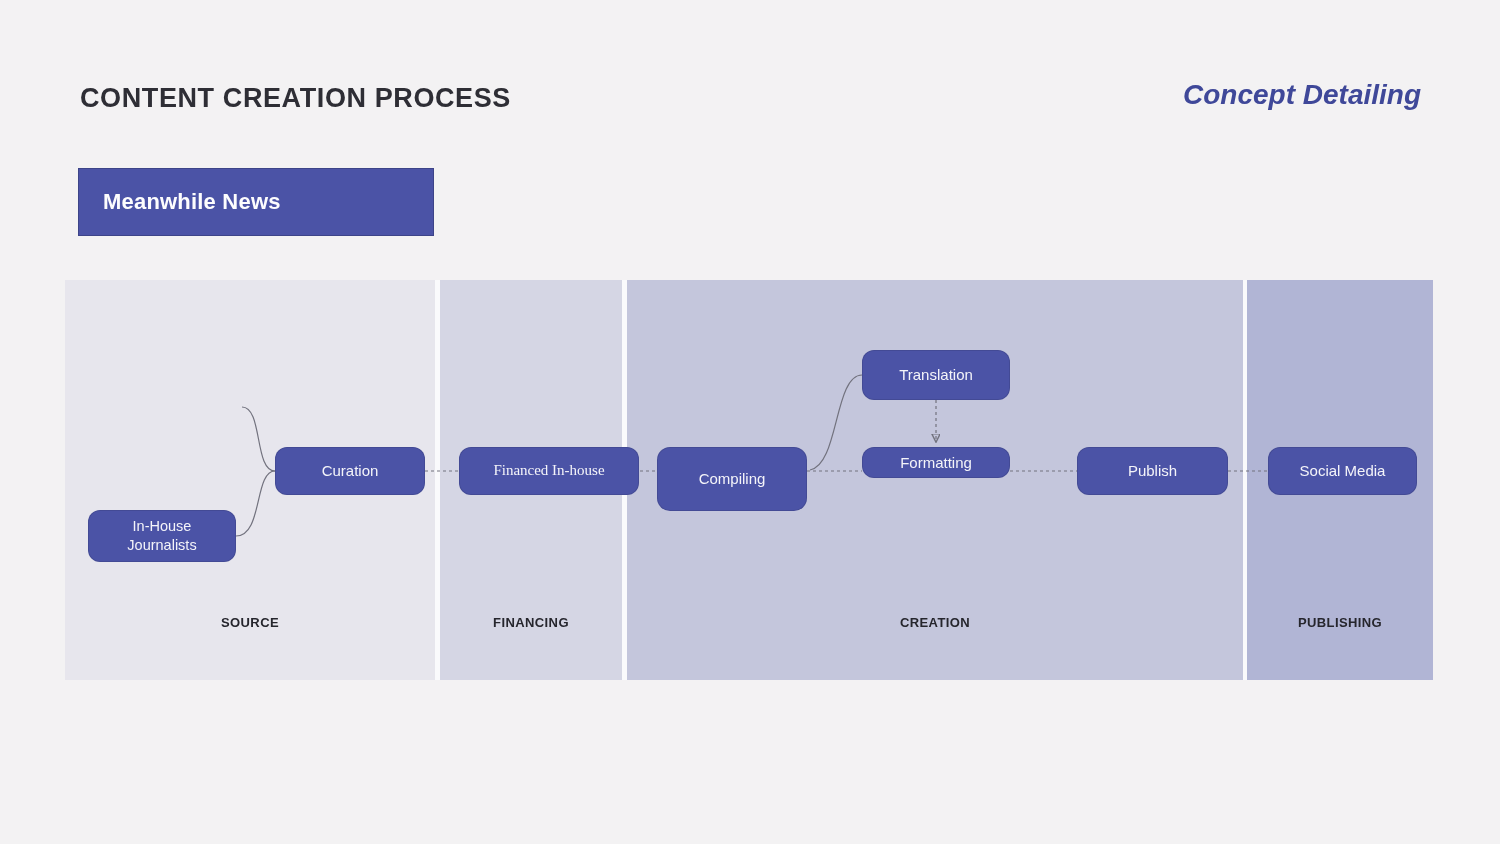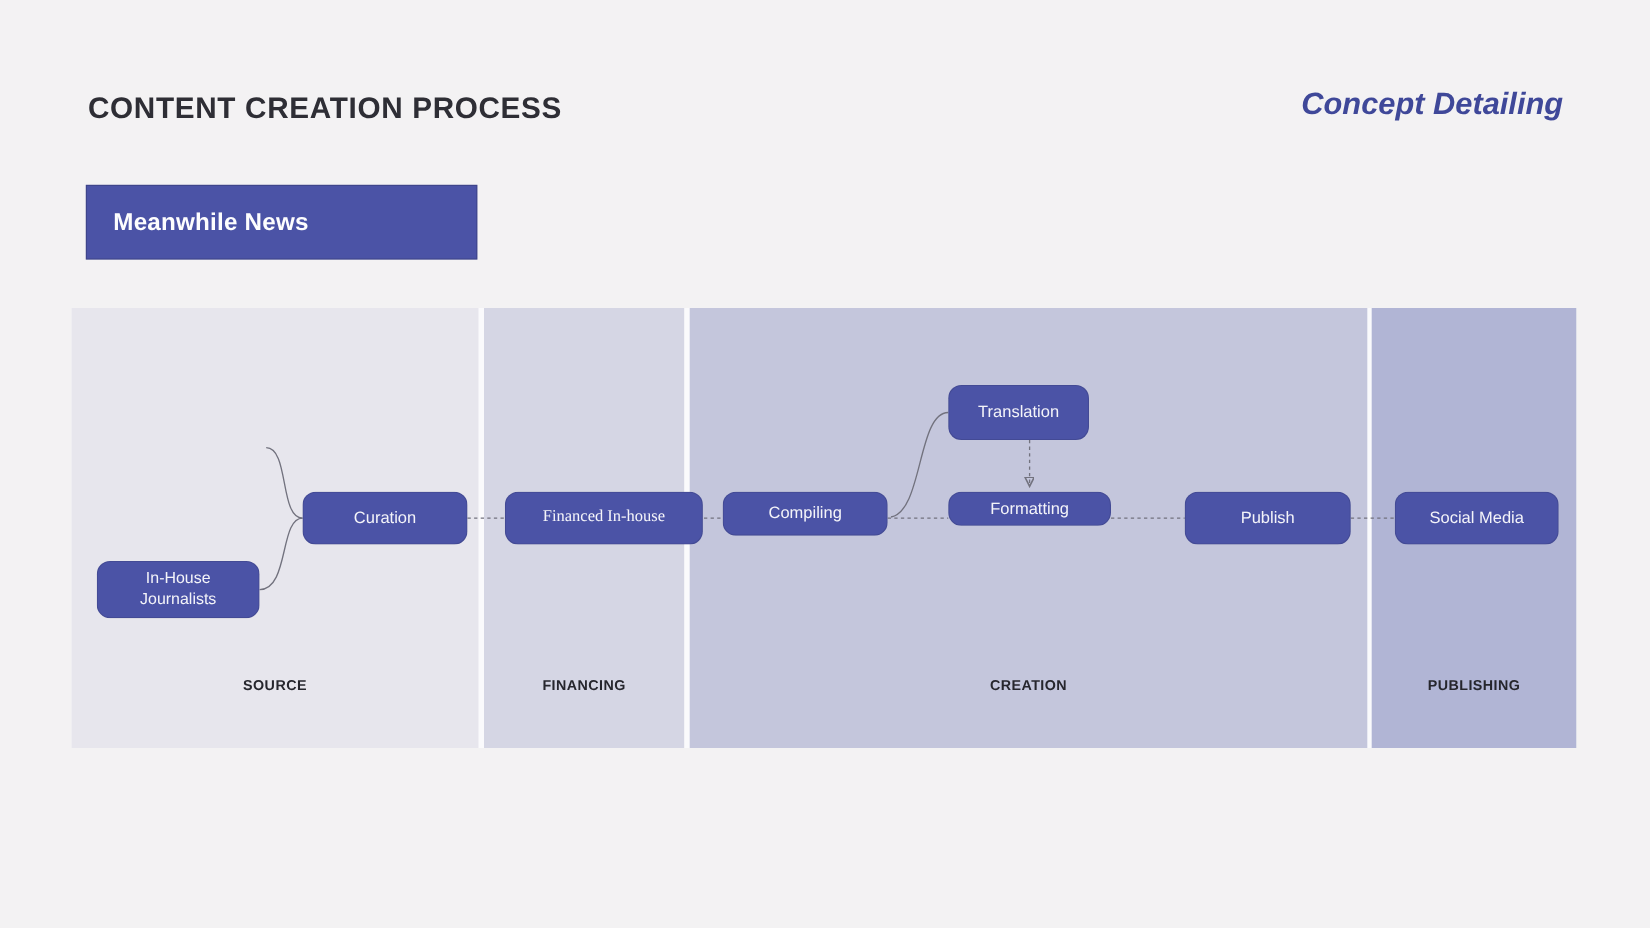--- a/index.html
+++ b/index.html
@@ -69,22 +69,22 @@
     color: var(--node-text, #f4f4f9);
     display:flex; flex-direction:column; align-items:center; justify-content:center;
     text-align:center; font-size:15px; line-height:1.3;
     padding:0 8px;
   }
   .node span { display:block; }
   .n-grassroot   { left:23px;   top:101px; width:154px; height:52px; font-size:14.5px; }
   .n-inhouse     { left:23px;   top:230px; width:148px; height:52px; font-size:14.5px;text-align:right; }
   .n-curation    { left:210px;  top:167px; width:150px; height:48px; }
   .n-financed    { left:394px;  top:167px; width:180px; height:48px;font-family:Liberation Serif, serif; }
-  .n-compiling   { left:592px;  top:167px; width:150px; height:40px; }
-  .n-translation { left:797px;  top:70px;  width:128px; height:50px; }
+  .n-compiling   { left:592px;  top:167px; width:150px; height:64px;border-radius:13px; }
+  .n-translation { left:797px;  top:70px;  width:148px; height:50px; }
   .n-formatting  { left:797px;  top:167px; width:148px; height:31px; }
   .n-publish     { left:1012px; top:167px; width:151px; height:48px; }
   .n-social      { left:1203px; top:167px; width:149px; height:48px; }
 </style>
 </head>
 <body>
 
 <div class="page-title">CONTENT CREATION PROCESS</div>
 <div class="brand">Concept Detailing</div>
 

